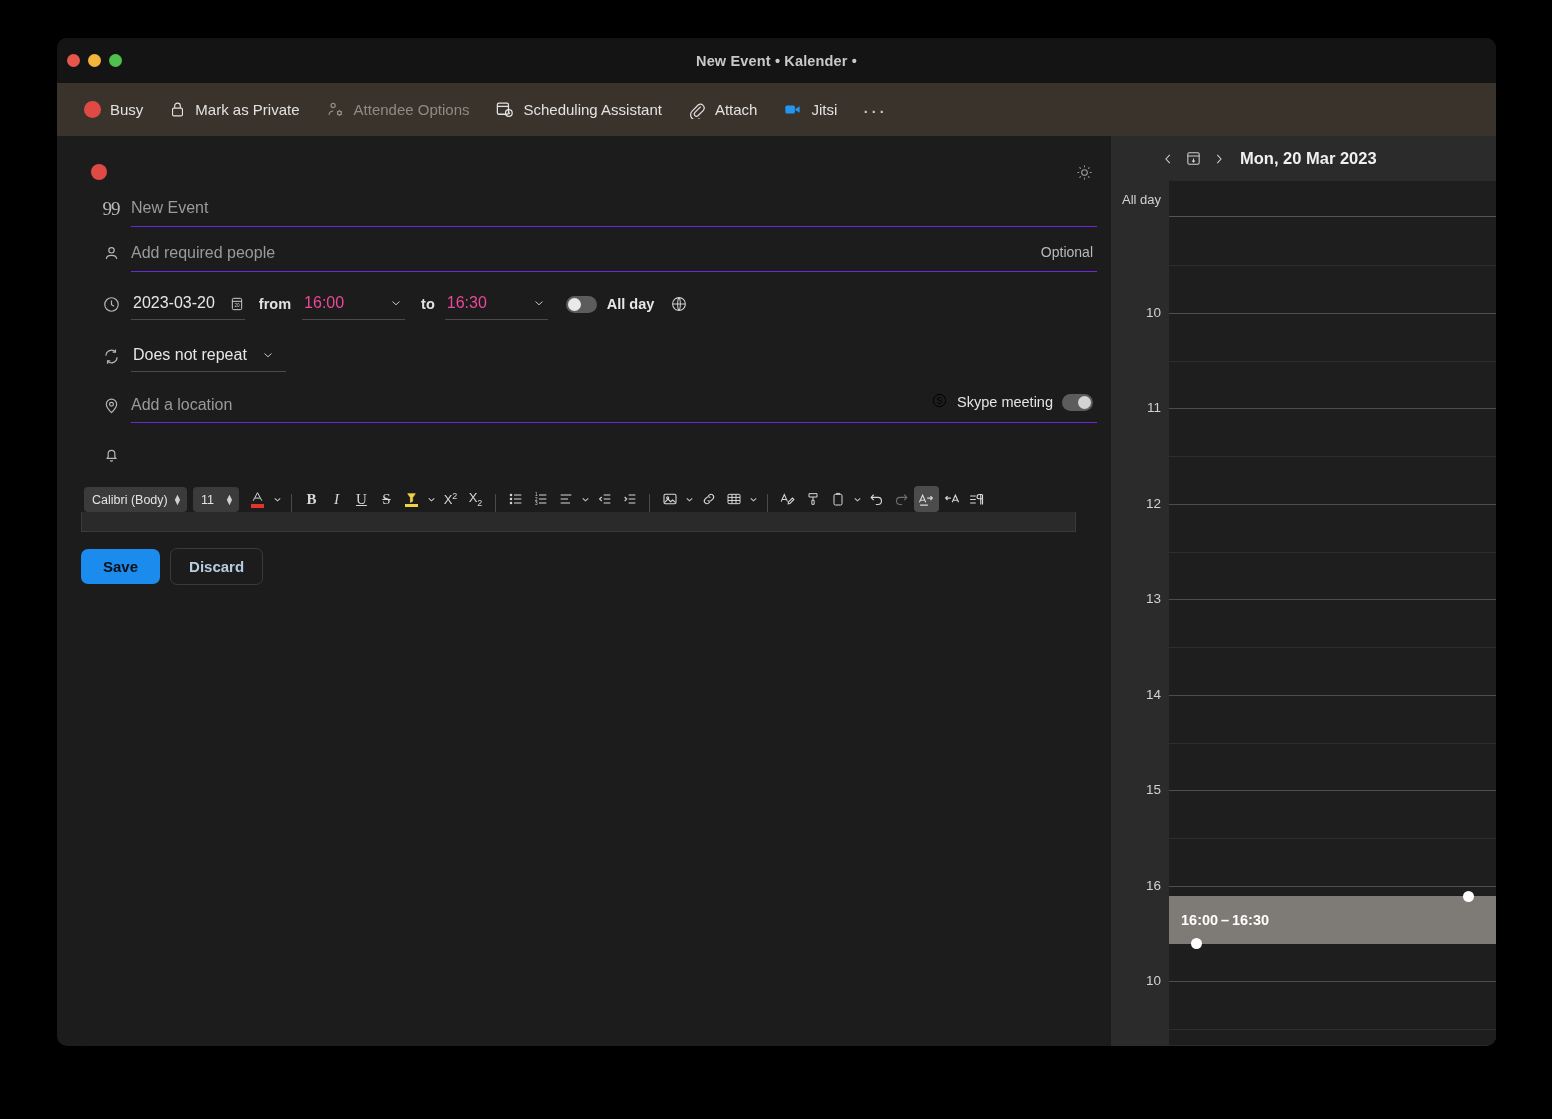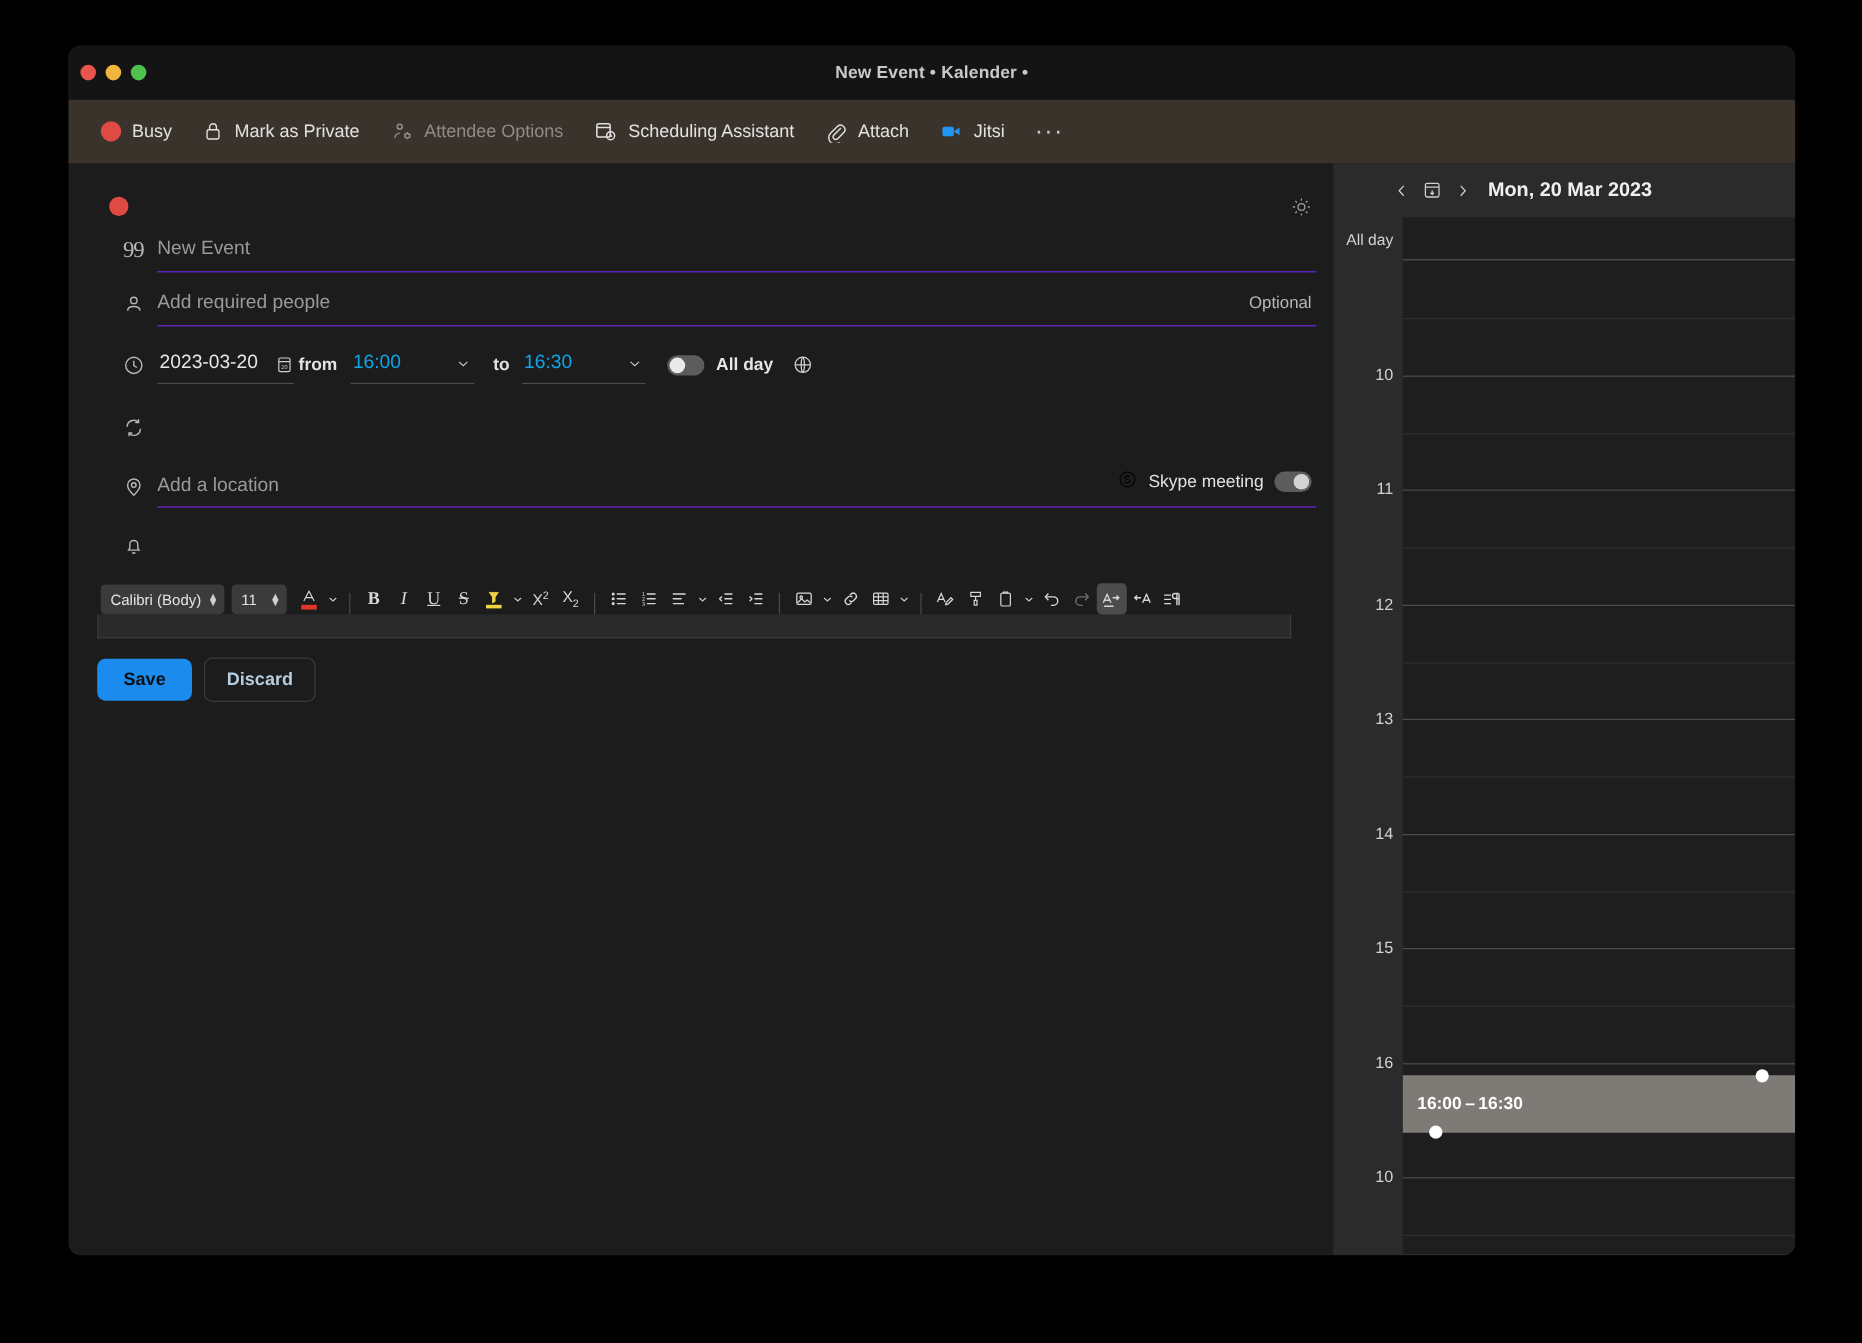--- a/index.html
+++ b/index.html
@@ -120,27 +120,27 @@
   }
 
   
   .date-val {
     font-size: 16px; color: #e6e6e6;
     padding: 6px 2px 7px 2px;
   }
   .seg { display: flex; align-items: center; }
   .seg-under { border-bottom: 1px solid #4a4a4a; }
   .cal-icon { margin-left: 12px; color: #cdcdcd; display:flex; }
-  .fromto { font-size: 14.5px; font-weight: bold; color: #e2e2e2; margin: 0 11px 0 4px; }
+  .fromto { font-size: 14.5px; font-weight: bold; color: #e2e2e2; margin: 0 11px 0 14px; }
   .time-box {
     display: flex; align-items: center; justify-content: space-between;
     width: 103px; border-bottom: 1px solid #4a4a4a;
     padding: 6px 2px 7px 2px;
   }
-  .time-box span.val { font-size: 16px; color: #0ea5e9; }
+  .time-box span.val { font-size: 16px; color: #ec4899; }
   .chev { color: #c6c6c6; display: flex; }
 
   .toggle {
     width: 31px; height: 17px; border-radius: 9px;
     background: #5c5c5c; position: relative;
     flex: 0 0 31px; margin-left: 18px;
   }
   .toggle .knob {
     position: absolute; left: 2px; top: 2px;
     width: 13px; height: 13px; border-radius: 50%;
@@ -475,20 +475,30 @@
           </div>
         </div>
 
         <div class="frow" style="min-height:48px;">
           <div class="ficon">
             <svg width="19" height="19" viewBox="0 0 24 24" fill="none" stroke="currentColor" stroke-width="1.5">
               <path d="M5 11a7 7 0 0 1 12-4.8M19 13a7 7 0 0 1-12 4.8"></path>
                 <path d="M17 3v3.5h-3.5M7 21v-3.5h3.5"></path>
             </svg>
           </div>
+          <div class="fgrow">
+            <div class="selbox">
+              <span class="val">Does not repeat</span>
+              <span class="chev">
+                <svg width="14" height="14" viewBox="0 0 24 24" fill="none" stroke="currentColor" stroke-width="1.7">
+                    <path d="M6 9.5 12 15l6-5.5"></path>
+                  </svg>
+              </span>
+            </div>
+          </div>
         </div>
 
         <div class="frow" style="min-height:50px;">
           <div class="ficon">
             <svg width="19" height="19" viewBox="0 0 24 24" fill="none" stroke="currentColor" stroke-width="1.5">
               <path d="M12 21s6.5-6.2 6.5-10.5A6.5 6.5 0 0 0 5.5 10.5C5.5 14.8 12 21 12 21z"></path>
                 <circle cx="12" cy="10.4" r="2.4"></circle>
             </svg>
           </div>
           <div class="fgrow underline">

